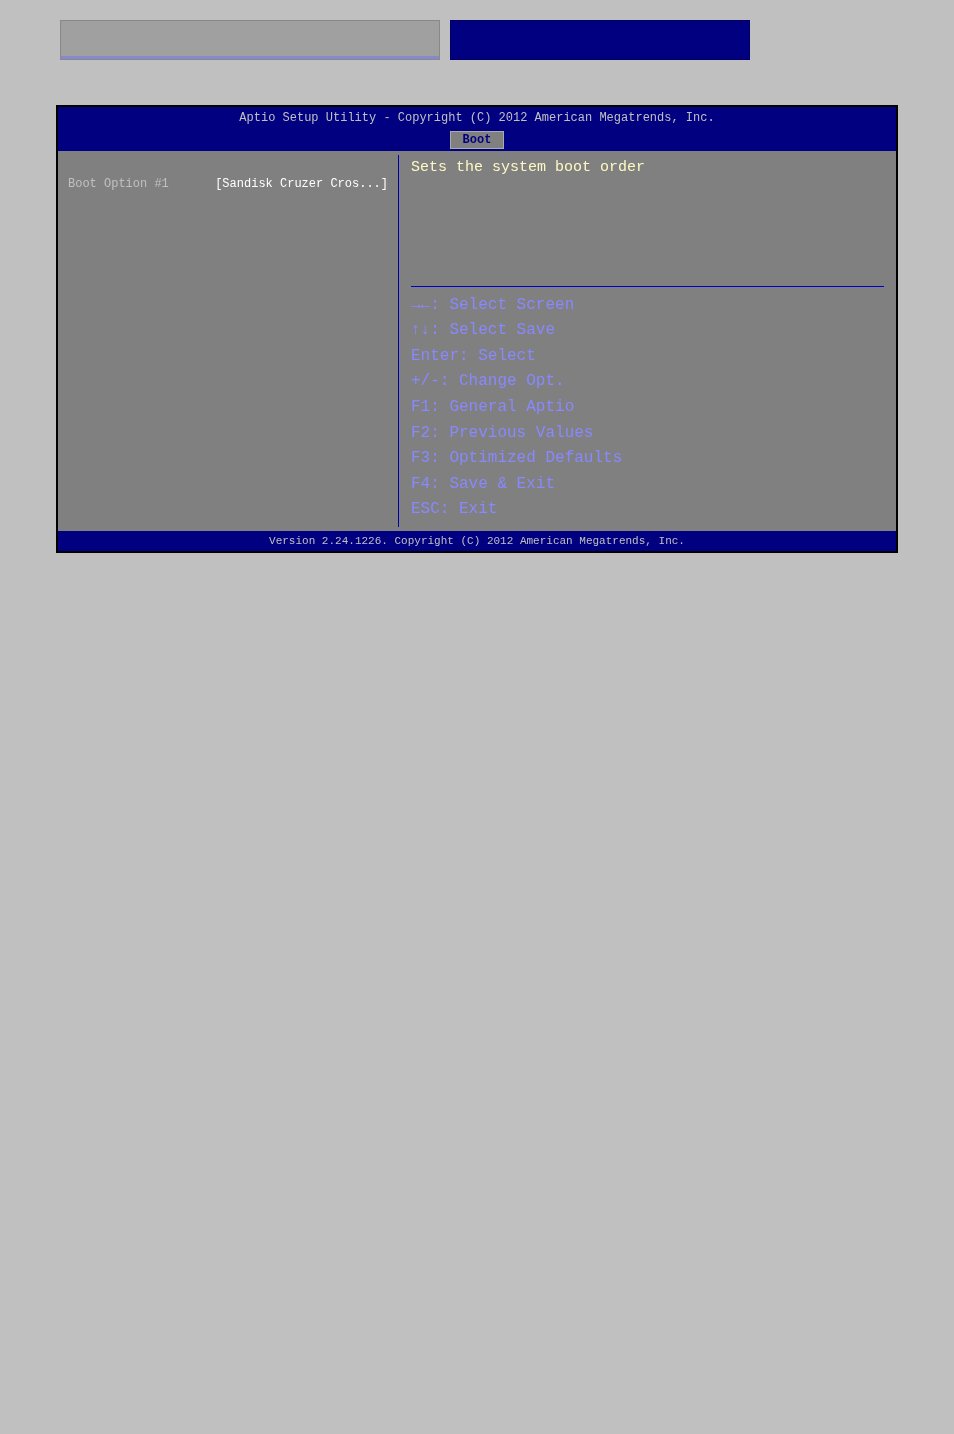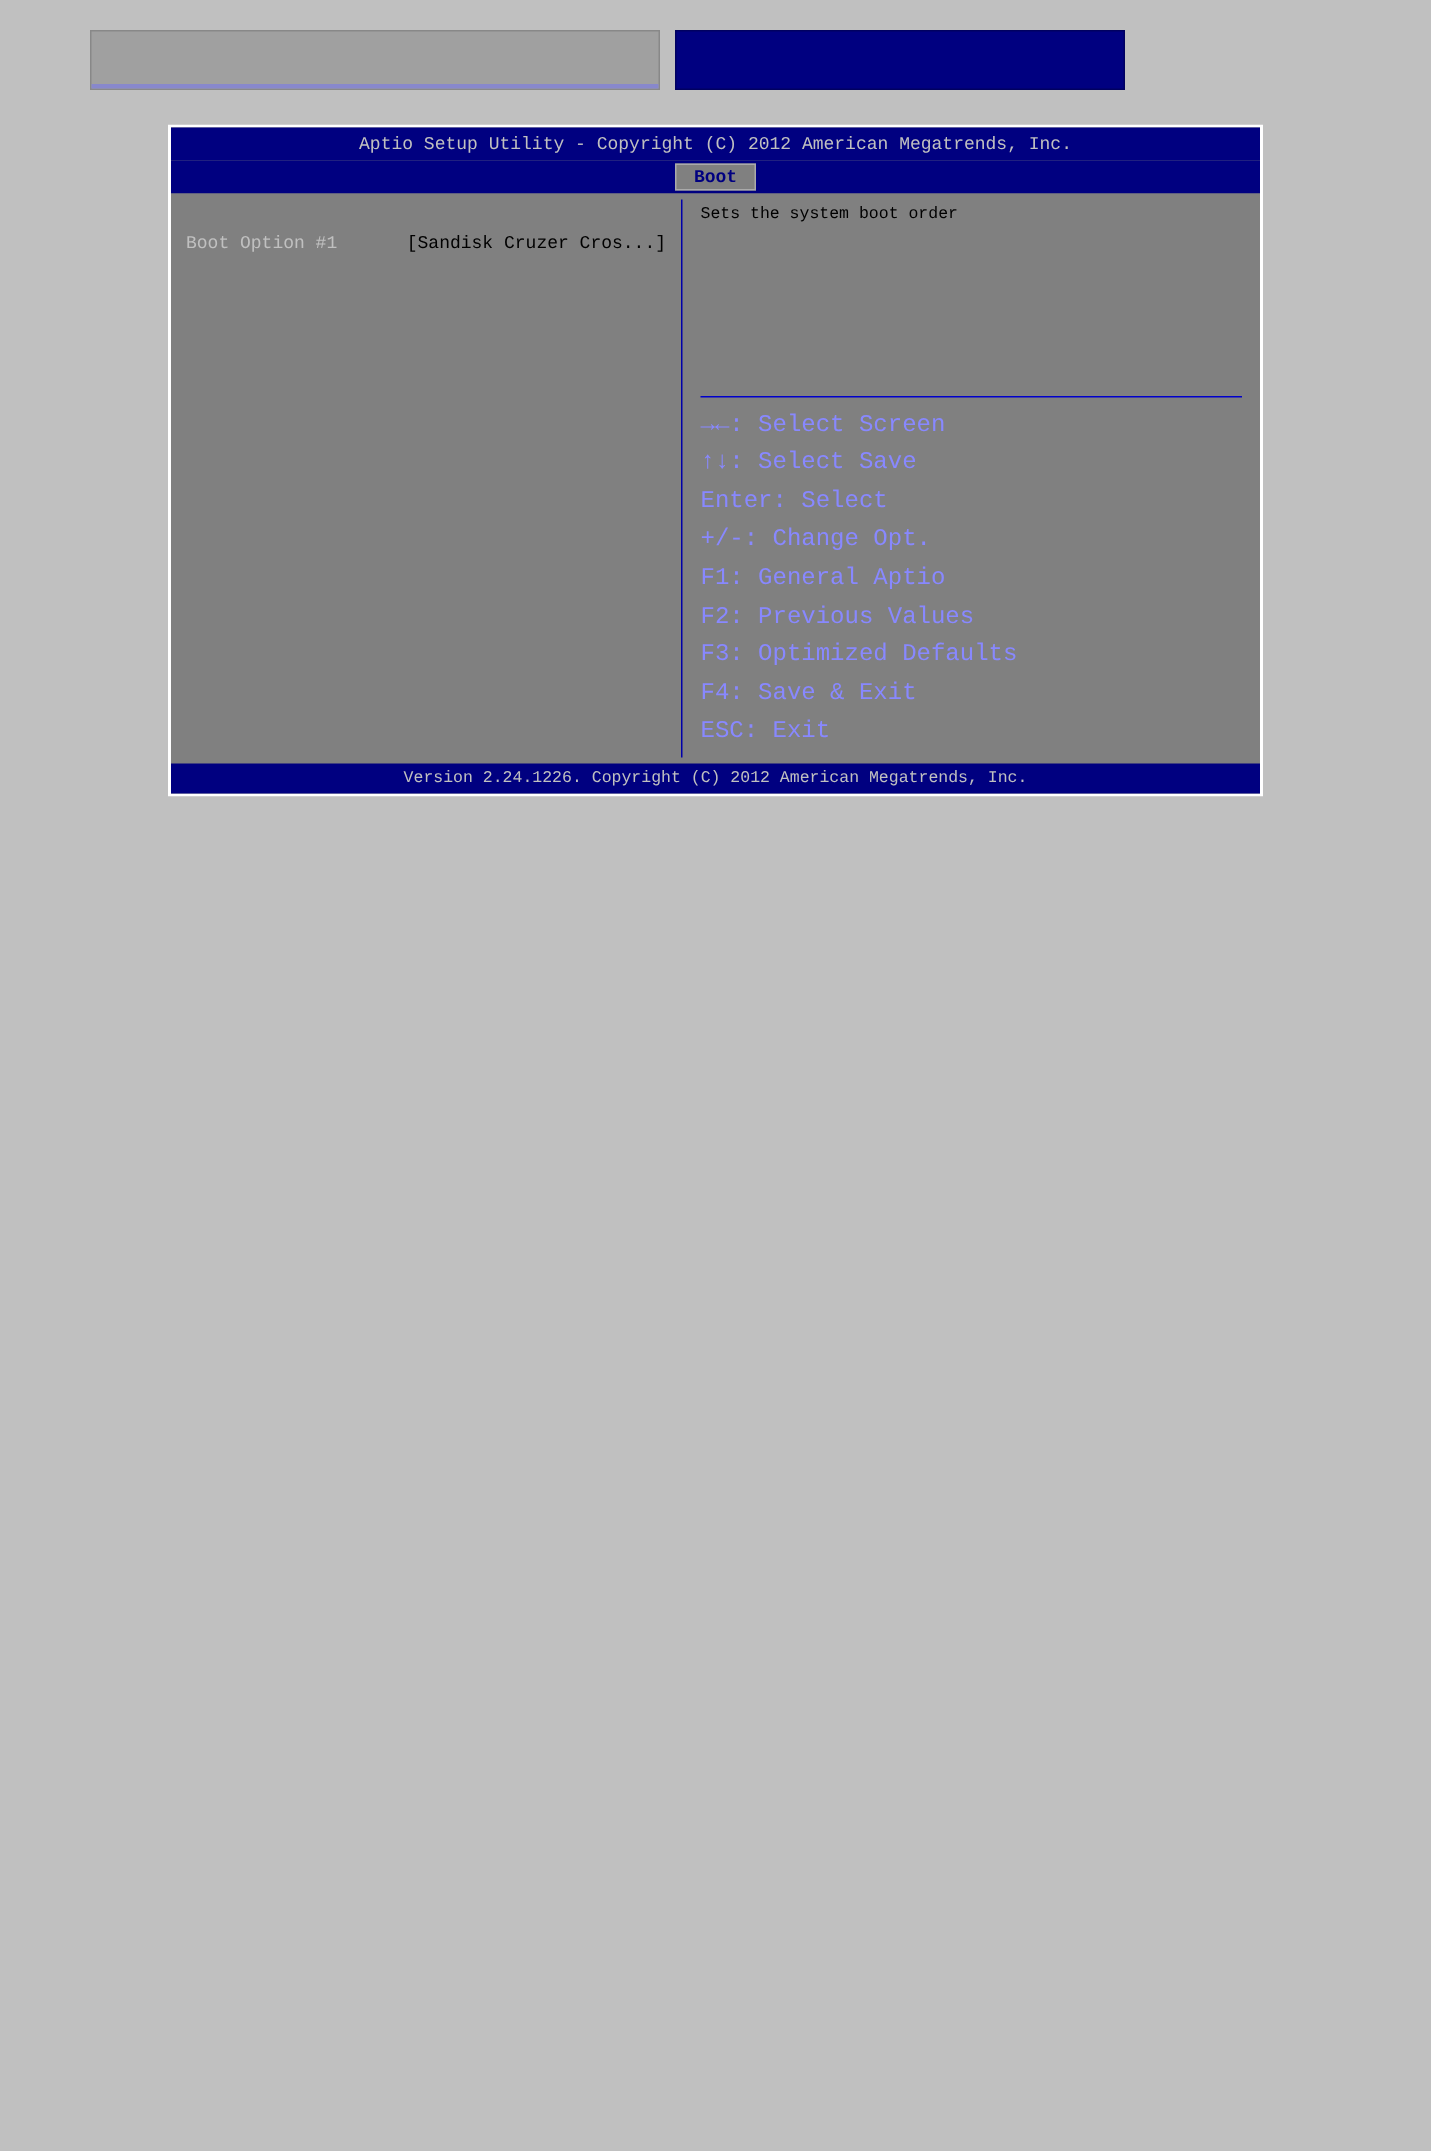--- a/index.html
+++ b/index.html
@@ -50,24 +50,24 @@
     .top-bar-right {
       width: 300px;
       height: 40px;
       background: #000080;
       border: 1px solid #000060;
       margin-left: 10px;
     }
 
     
     .bios-screen {
-      width: 730px;
-      border: 2px solid #ffffff;
+      width: 842px;
+      border: 2px solid #000000;
       background: #808080;
-      margin-top: 13px;
+      margin-top: 35px;
     }
 
     .bios-title-bar {
       background: #000080;
       color: #c0c0c0;
       text-align: center;
       padding: 4px 8px;
       font-size: 12px;
       font-family: 'Courier New', Courier, monospace;
     }
@@ -110,42 +110,42 @@
       padding: 2px 0;
       color: #c0c0c0;
       font-size: 12px;
     }
 
     .bios-option-label {
       color: #c0c0c0;
     }
 
     .bios-option-value {
-      color: #000000;
+      color: #ffffff;
     }
 
     .bios-divider-vertical {
       width: 1px;
       background: #0000aa;
       margin: 4px 0;
     }
 
     .bios-right-panel {
       flex: 1;
       padding: 8px 12px;
       color: #c0c0c0;
       font-family: 'Courier New', Courier, monospace;
       font-size: 12px;
       display: flex;
       flex-direction: column;
     }
 
     .bios-help-text {
-      color: #000000;
-      font-size: 11px;
+      color: #fef9c3;
+      font-size: 15px;
       margin-bottom: 8px;
       flex: 1;
     }
 
     .bios-keys-divider {
       border-top: 1px solid #0000cc;
       margin: 6px 0;
     }
 
     .bios-keys {

